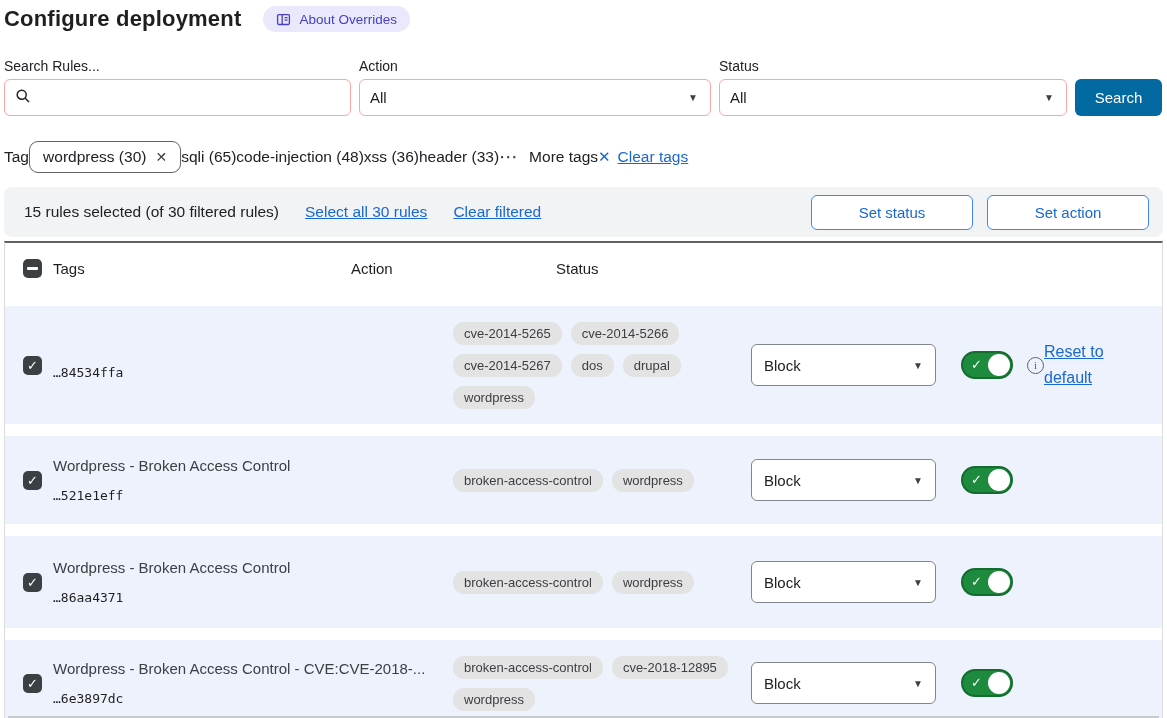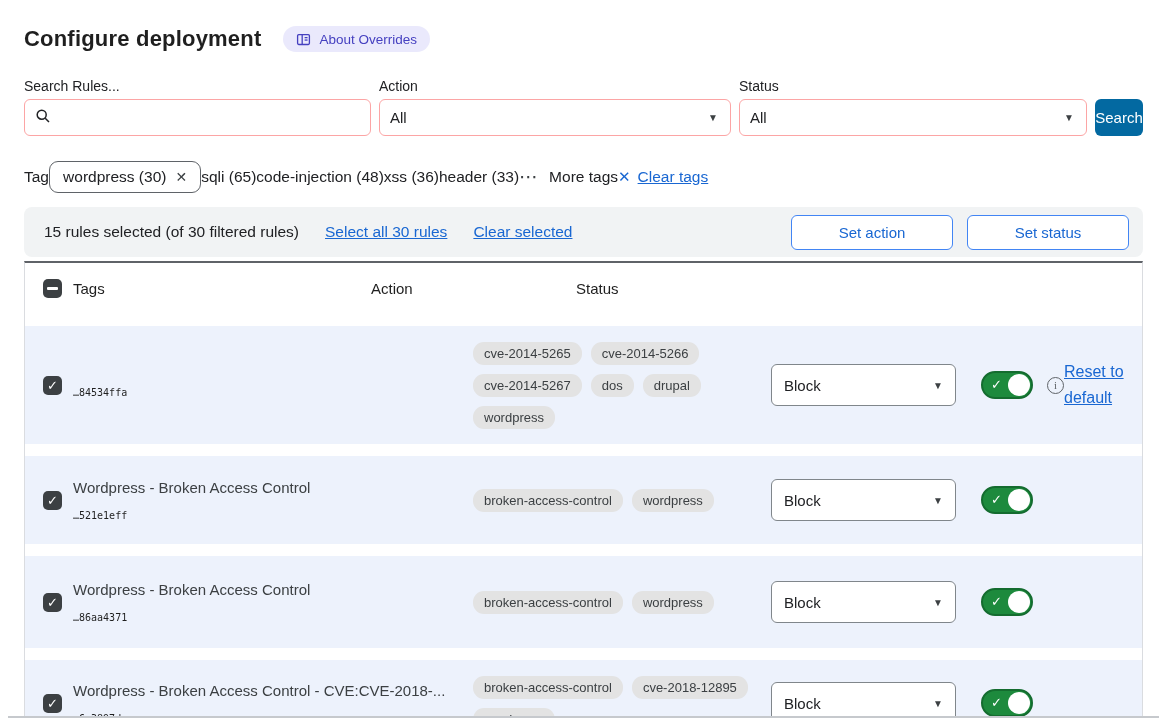--- a/index.html
+++ b/index.html
@@ -1,18 +1,18 @@
 <!DOCTYPE html>
 <html><head>
 <meta charset="utf-8">
 <style>
   * { margin:0; padding:0; box-sizing:border-box; }
   html,body { width:1167px; height:718px; overflow:hidden; background:#fff;
     font-family:"Liberation Sans","DejaVu Sans",sans-serif; color:#202124; }
-  .page { padding:24px; position:relative; height:100%; }
+  .page { padding:4px; position:relative; height:100%; }
 
   
   .page-header { display:flex; align-items:center; gap:22px; margin:2px 0 26px 0; }
   .page-title { font-size:22px; font-weight:700; color:#1f1f1f; letter-spacing:.2px; }
   .about-badge { display:inline-flex; align-items:center; gap:8px; background:#eae9fc;
     color:#4540c0; font-size:13.5px; height:26px; padding:0 13px; border-radius:13px; cursor:pointer; }
   .about-badge svg { display:block; }
 
   
   .filters { display:flex; gap:8px; align-items:flex-end; margin-bottom:25px; }
@@ -64,21 +64,21 @@
   .col-tags { width:298px; flex:none; }
   .col-action { width:205px; flex:none; }
   .col-status { flex:1; display:flex; align-items:center; }
 
   .checkbox { width:19px; height:19px; border-radius:5px; background:#3c4043; color:#fff;
     display:flex; align-items:center; justify-content:center; cursor:pointer; }
   .checkbox .minus { width:11px; height:2.5px; background:#fff; border-radius:1px; }
   .checkbox .tick { font-size:13px; line-height:1; }
 
   .desc-title { font-size:15px; color:#3c4043; }
-  .rule-id { font-family:"DejaVu Sans Mono",monospace; font-size:10px; color:#1f1f1f; margin-top:14px; }
+  .rule-id { font-family:"DejaVu Sans Mono",monospace; font-size:13px; color:#1f1f1f; margin-top:14px; }
 
   .pills { display:flex; flex-wrap:wrap; gap:9px; width:278px; }
   .pill { background:#e3e3e3; color:#3c4043; font-size:13px; padding:4px 11px; border-radius:11px;
     white-space:nowrap; }
 
   .action-select { width:185px; height:42px; border:1px solid #80868b; border-radius:6px;
     background:#fff; display:flex; align-items:center; padding:0 12px; position:relative;
     font-size:15px; cursor:pointer; }
 
   .toggle { width:52px; height:28px; border-radius:14px; background:#1d8a3d;
@@ -166,24 +166,24 @@
     </span>
     <span class="clear-tags">
       <span class="x-blue">✕</span>
       <span class="link-text">Clear tags</span>
     </span>
   </div>
 
   <div class="selection-bar">
     <span>15 rules selected (of 30 filtered rules)</span>
     <span class="sel-link">Select all 30 rules</span>
-    <span class="sel-link">Clear selected</span>
+    <span class="sel-link">Clear filtered</span>
     <span class="sel-spacer"></span>
+    <button class="sel-btn">Set status</button>
     <button class="sel-btn">Set action</button>
-    <button class="sel-btn">Set status</button>
   </div>
 
   <div class="rules-table">
 
     <div class="t-header">
       <div class="col-check">
         <span class="checkbox">
             <span class="minus"></span>
           </span>
       </div>

